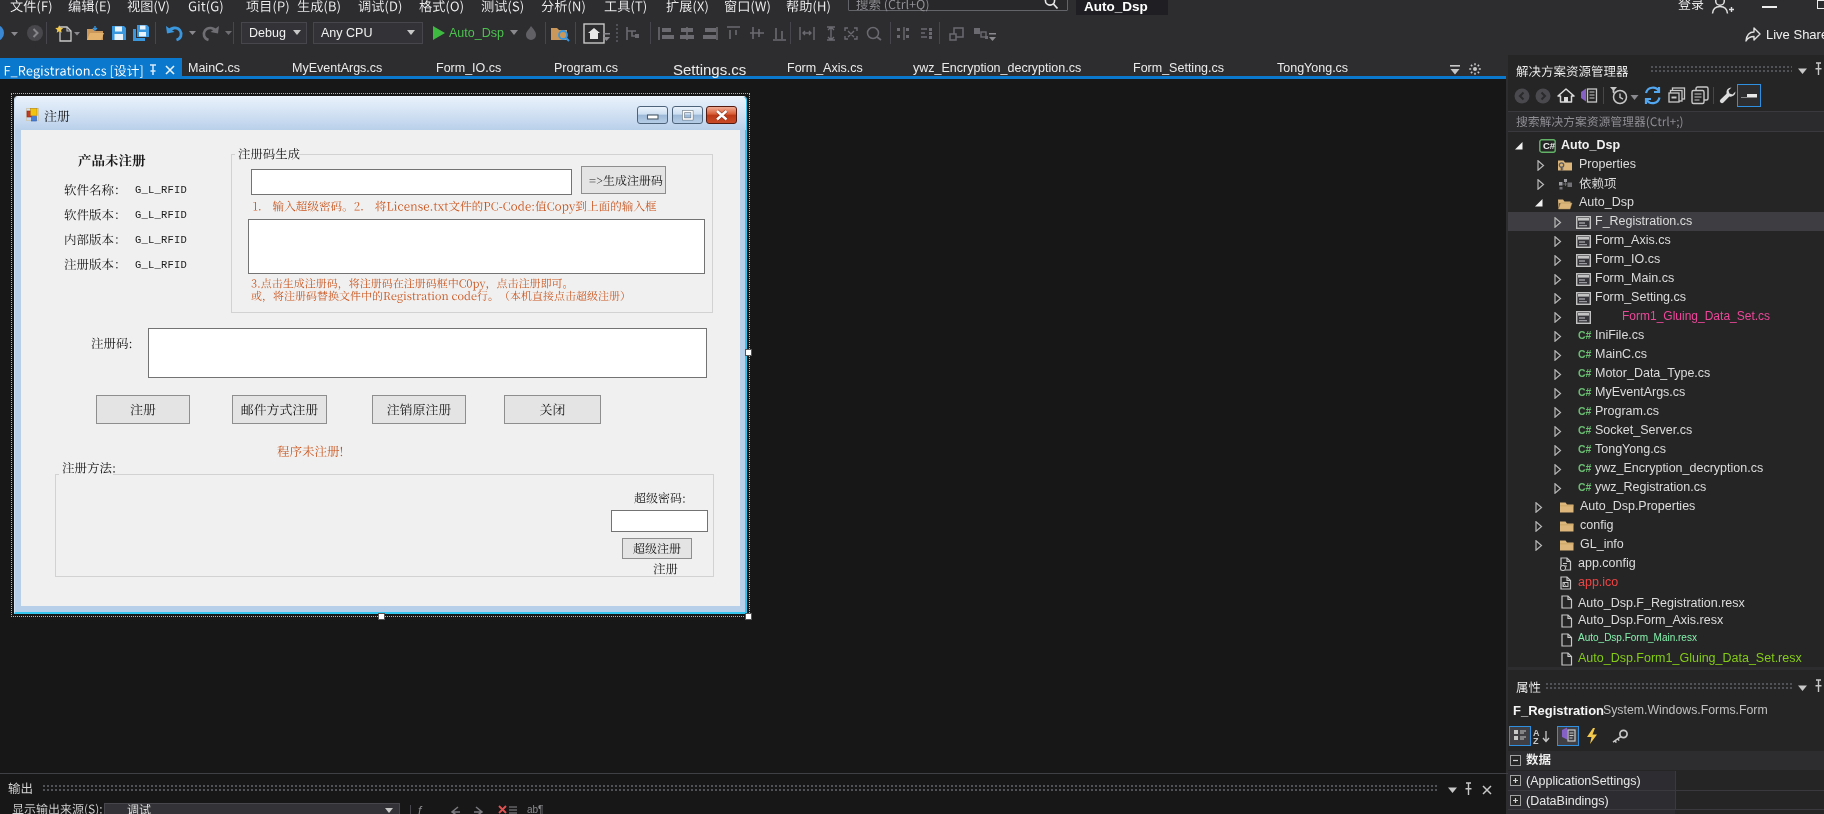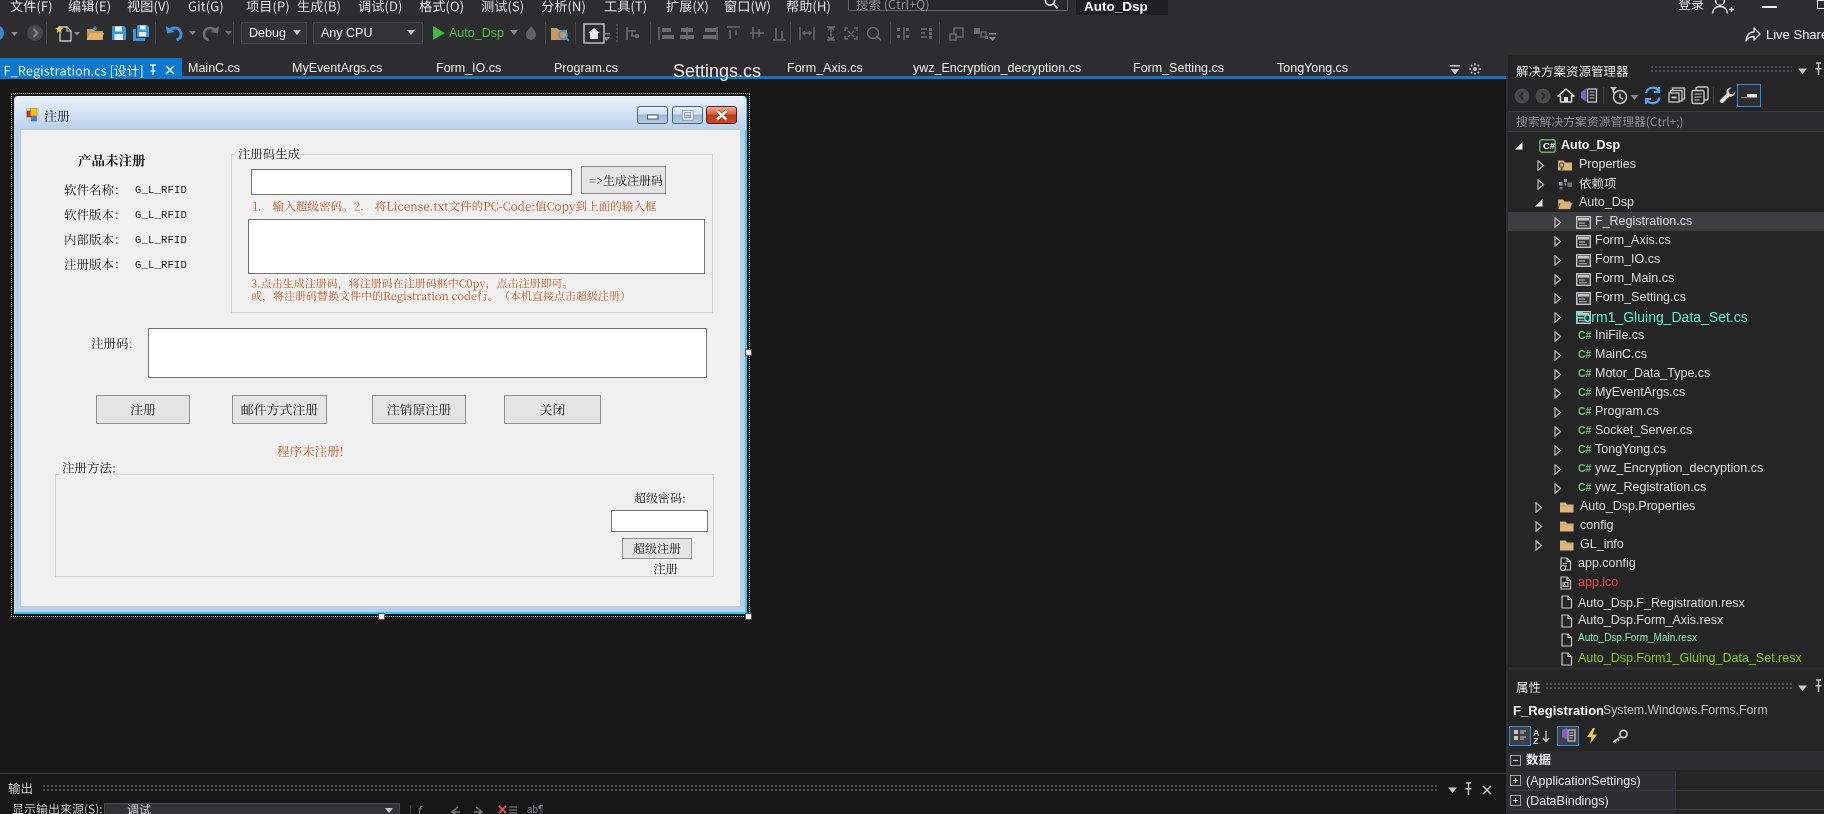--- a/index.html
+++ b/index.html
@@ -186,21 +186,21 @@
 <svg class="a" style="left:146px;top:63px" width="14" height="14">
     <path d="M7 2 v6 M4 2 h6 M4.5 8 h5 M7 8 v4" stroke="#d7e9f7" stroke-width="1.5" fill="none"></path>
   </svg>
 <svg class="a" style="left:164px;top:64px" width="12" height="12">
     <path d="M2 2 L10 10 M10 2 L2 10" stroke="#e8f2fa" stroke-width="1.6"></path>
   </svg>
 <div class="lat" style="left:188px;top:62px;font-size:12.5px;color:#ebebeb">MainC.cs</div>
 <div class="lat" style="left:292px;top:62px;font-size:12.5px;color:#ebebeb">MyEventArgs.cs</div>
 <div class="lat" style="left:436px;top:62px;font-size:12.5px;color:#ebebeb">Form_IO.cs</div>
 <div class="lat" style="left:554px;top:62px;font-size:12.5px;color:#ebebeb">Program.cs</div>
-<div class="lat" style="left:673px;top:62px;font-size:18px;color:#ebebeb">Settings.cs</div>
+<div class="lat" style="left:673px;top:62px;font-size:15px;color:#ebebeb">Settings.cs</div>
 <div class="lat" style="left:787px;top:62px;font-size:12.5px;color:#ebebeb">Form_Axis.cs</div>
 <div class="lat" style="left:913px;top:62px;font-size:12.5px;color:#ebebeb">ywz_Encryption_decryption.cs</div>
 <div class="lat" style="left:1133px;top:62px;font-size:12.5px;color:#ebebeb">Form_Setting.cs</div>
 <div class="lat" style="left:1277px;top:62px;font-size:12.5px;color:#ebebeb">TongYong.cs</div>
 <svg class="a" style="left:1449px;top:64px" width="14" height="12">
     <rect x="1" y="1" width="10" height="1.6" fill="#c8c8c8"></rect>
     <path d="M1.5 5 l4.5 5.5 4.5 -5.5 z" fill="#c8c8c8"></path>
   </svg>
 <svg class="a" style="left:1468px;top:62px" width="14" height="14">
     <circle cx="7" cy="7" r="2" fill="#c8c8c8"></circle>
@@ -393,21 +393,21 @@
   </svg>
 <div class="lat" style="left:1595px;top:291.0px;font-size:12.5px;color:#dcdcdc">Form_Setting.cs</div>
 <svg class="a" style="left:1554px;top:311.5px" width="8" height="11">
     <path d="M1 0.8 L6.5 5.5 L1 10.2 z" fill="none" stroke="#b8b8b8" stroke-width="1.2"></path>
   </svg>
 <svg class="a" style="left:1576px;top:310.5px" width="15" height="13">
     <rect x="0.7" y="0.7" width="13.6" height="11.6" fill="#37373b" stroke="#c3c3c3" stroke-width="1.4"></rect>
     <rect x="2" y="2" width="11" height="2.6" fill="#c3c3c3"></rect>
     <path d="M3 7 h6 M3 9.6 h8" stroke="#9a9aa0" stroke-width="1.4"></path>
   </svg>
-<div class="lat" style="left:1575px;top:310.0px;font-size:14px;color:#5eead4">Form1_Gluing_Data_Set.cs</div>
+<div class="lat" style="left:1622px;top:310.0px;font-size:12px;color:#ec4899">Form1_Gluing_Data_Set.cs</div>
 <svg class="a" style="left:1554px;top:330.5px" width="8" height="11">
     <path d="M1 0.8 L6.5 5.5 L1 10.2 z" fill="none" stroke="#b8b8b8" stroke-width="1.2"></path>
   </svg>
 <div class="lat" style="left:1578px;top:330.0px;font-size:10.5px;font-weight:bold;color:#6bbd72">C#</div>
 <div class="lat" style="left:1595px;top:329.0px;font-size:12.5px;color:#dcdcdc">IniFile.cs</div>
 <svg class="a" style="left:1554px;top:349.5px" width="8" height="11">
     <path d="M1 0.8 L6.5 5.5 L1 10.2 z" fill="none" stroke="#b8b8b8" stroke-width="1.2"></path>
   </svg>
 <div class="lat" style="left:1578px;top:349.0px;font-size:10.5px;font-weight:bold;color:#6bbd72">C#</div>
 <div class="lat" style="left:1595px;top:348.0px;font-size:12.5px;color:#dcdcdc">MainC.cs</div>

